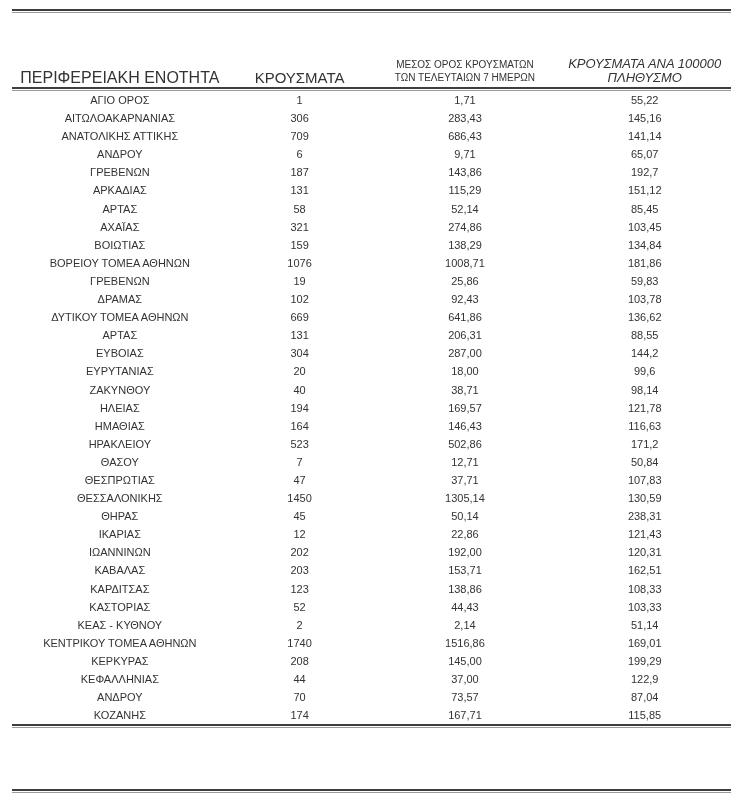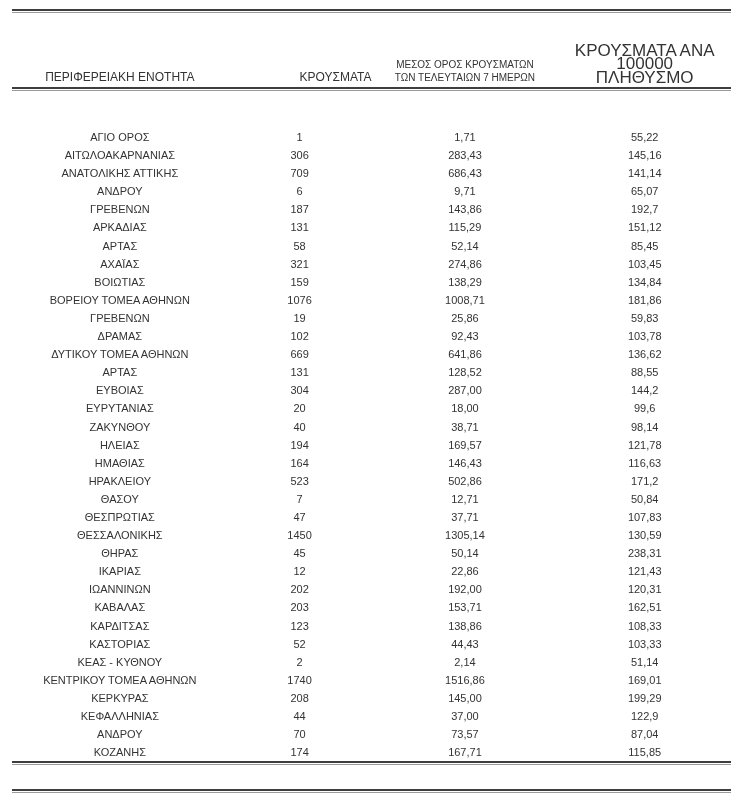--- a/index.html
+++ b/index.html
@@ -13,27 +13,27 @@
     border-bottom:1px solid #9b9b9b;
     background:transparent;
   }
   .top-rule    { position:absolute; left:12px; width:719px; top:9px;  }
   .footer-rule { position:absolute; left:12px; width:719px; top:789px; }
 
   .table-wrap { position:absolute; left:12px; width:719px; top:26px; }
 
   .thead { display:flex; align-items:flex-end; padding-bottom:3px; min-height:46px; }
   .th { text-align:center; color:#333; }
-  .th-c1 { width:30%; font-size:12px; line-height:13px; }
-  .th-c2 { width:20%; font-size:12px; line-height:13px;text-align:right; }
+  .th-c1 { width:30%; font-size:16px; line-height:13px; }
+  .th-c2 { width:20%; font-size:15px; line-height:13px; }
   .th-c3 { width:26%; font-size:10px;   line-height:12.5px;margin-top:33px; }
-  .th-c4 { width:24%; font-size:17px; line-height:13.5px; }
+  .th-c4 { width:24%; font-size:13px; line-height:13.5px;font-style:italic; }
   .th span { display:block; }
 
-  table { width:100%; border-collapse:collapse; table-layout:fixed;margin-top:37px; }
+  table { width:100%; border-collapse:collapse; table-layout:fixed; }
   col.c1 { width:30%; } col.c2 { width:20%; } col.c3 { width:26%; } col.c4 { width:24%; }
   td {
     font-size:11px; height:18.1px; line-height:18.1px;
     text-align:center; padding:0; color:#333;
     white-space:nowrap; overflow:hidden;
   }
 </style>
 </head>
 <body>
 
@@ -144,21 +144,21 @@
           </tr>
           <tr>
             <td>ΔΥΤΙΚΟΥ ΤΟΜΕΑ ΑΘΗΝΩΝ</td>
             <td>669</td>
             <td>641,86</td>
             <td>136,62</td>
           </tr>
           <tr>
             <td>ΑΡΤΑΣ</td>
             <td>131</td>
-            <td>128,52</td>
+            <td>206,31</td>
             <td>88,55</td>
           </tr>
           <tr>
             <td>ΕΥΒΟΙΑΣ</td>
             <td>304</td>
             <td>287,00</td>
             <td>144,2</td>
           </tr>
           <tr>
             <td>ΕΥΡΥΤΑΝΙΑΣ</td>

